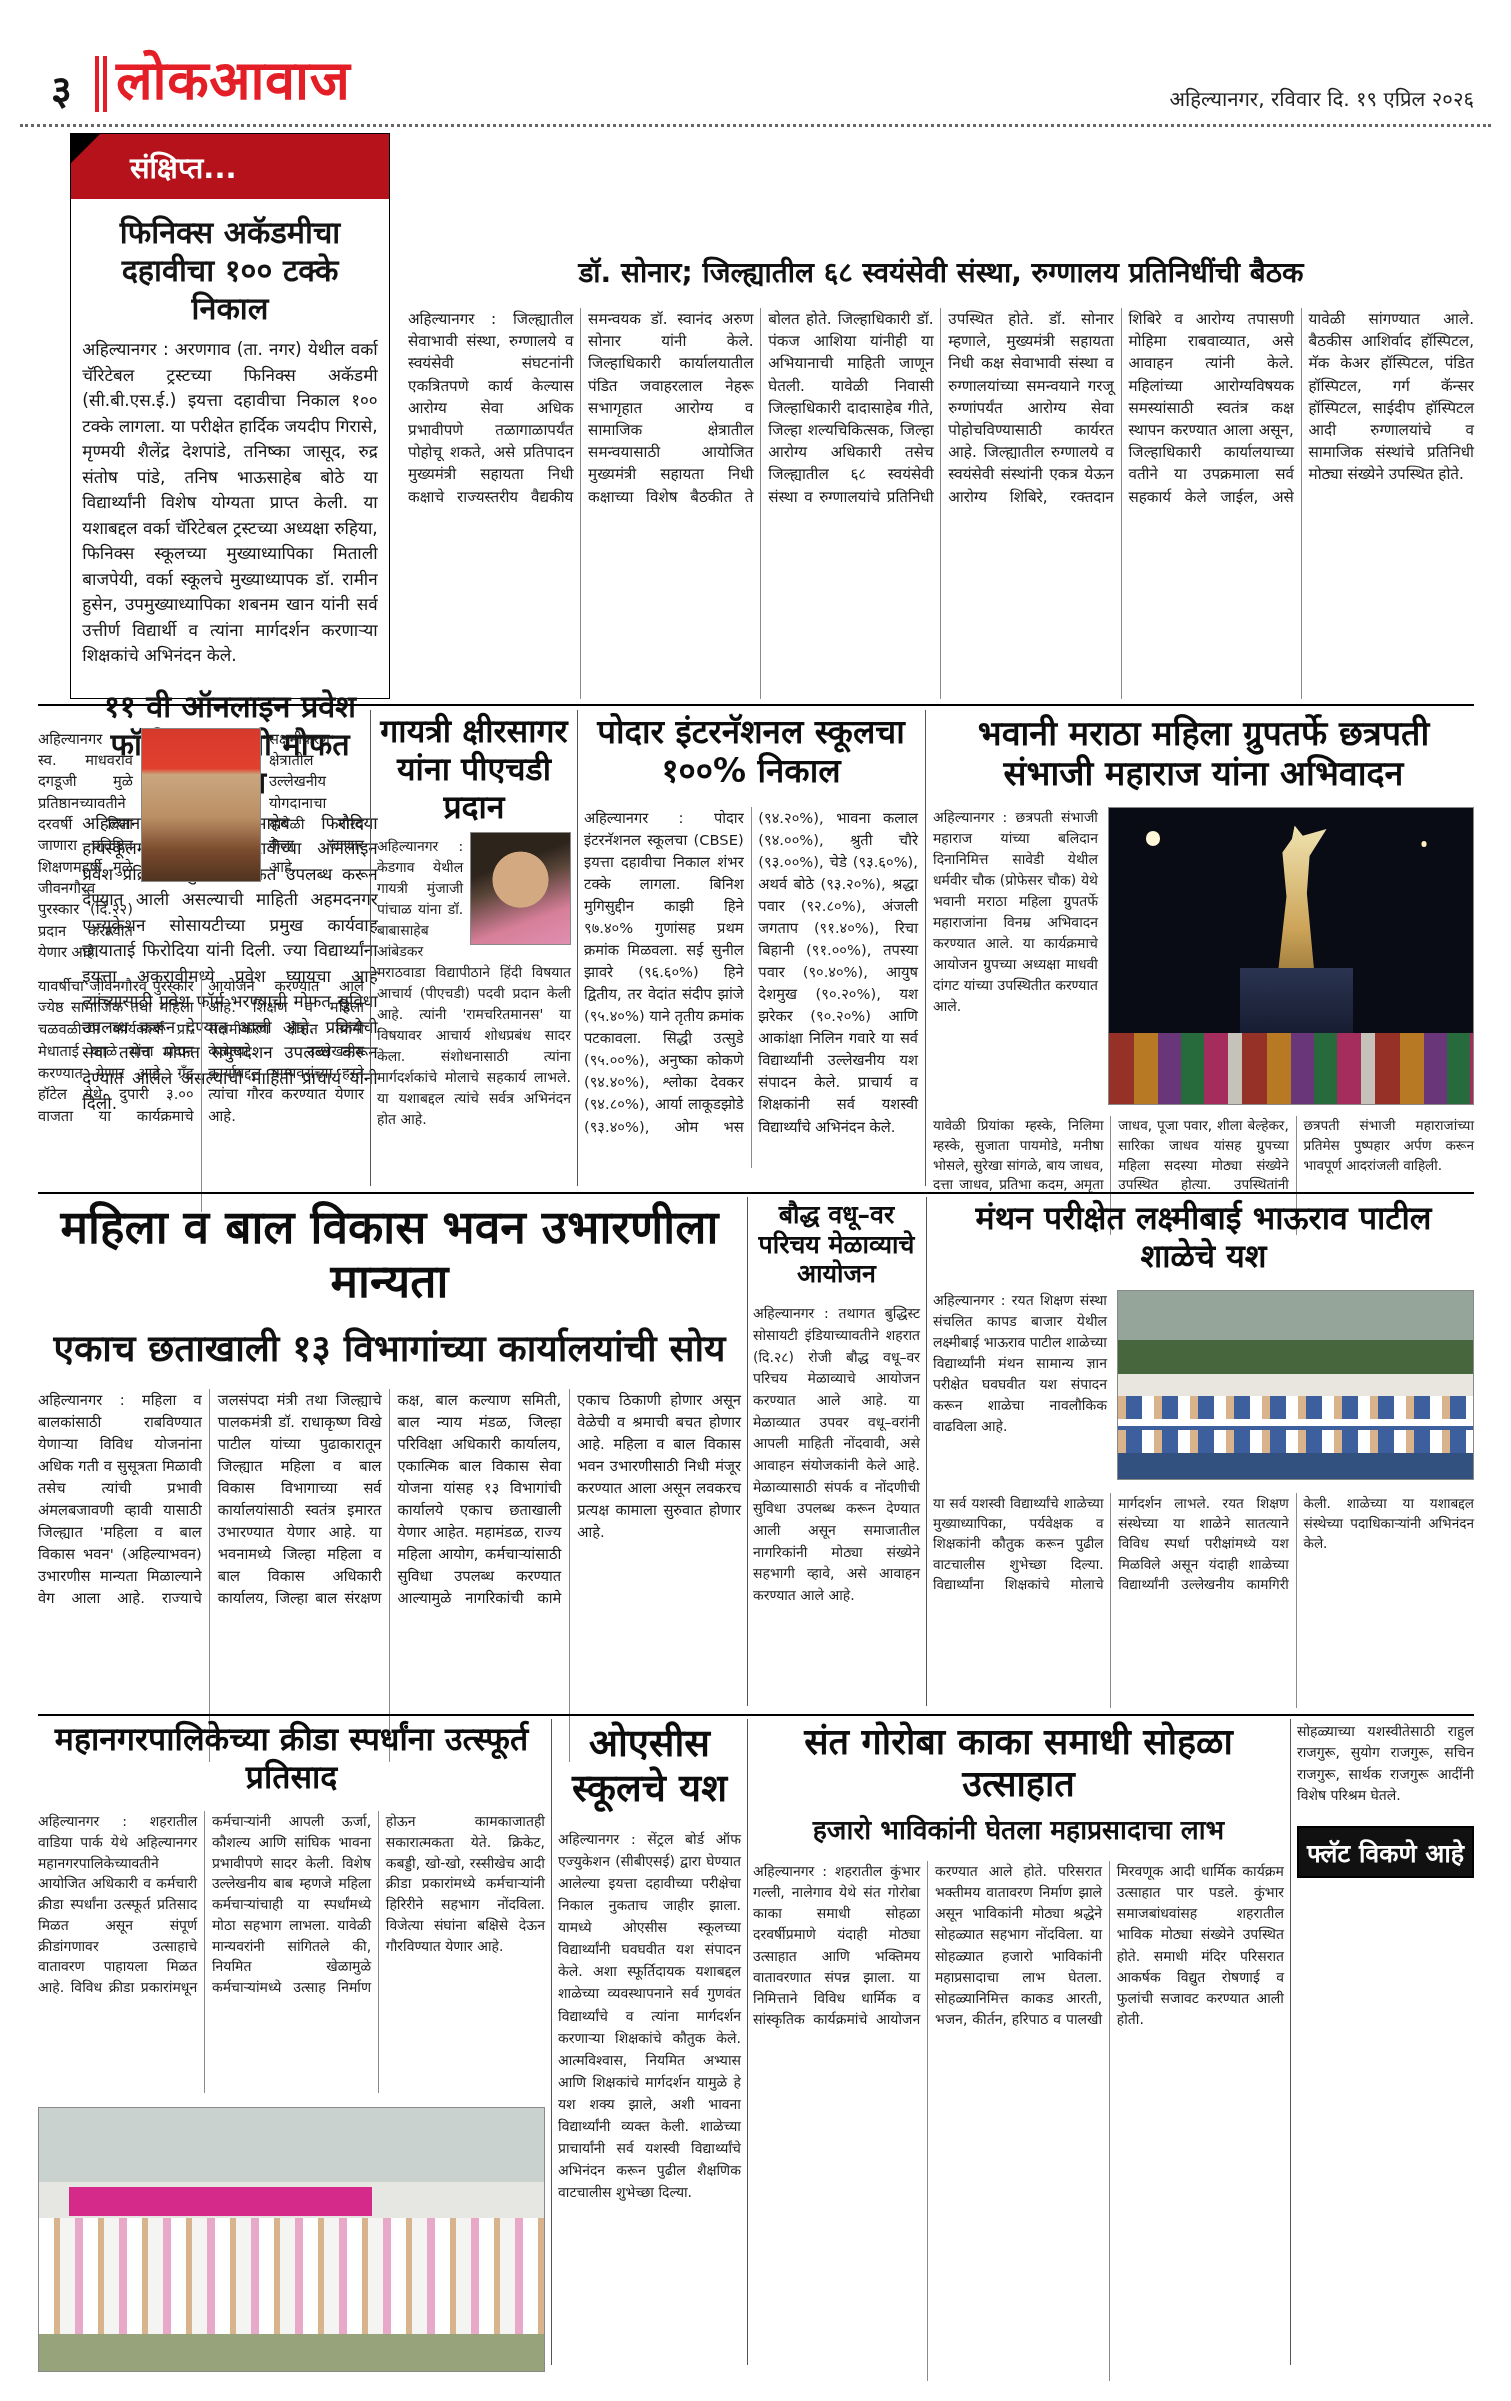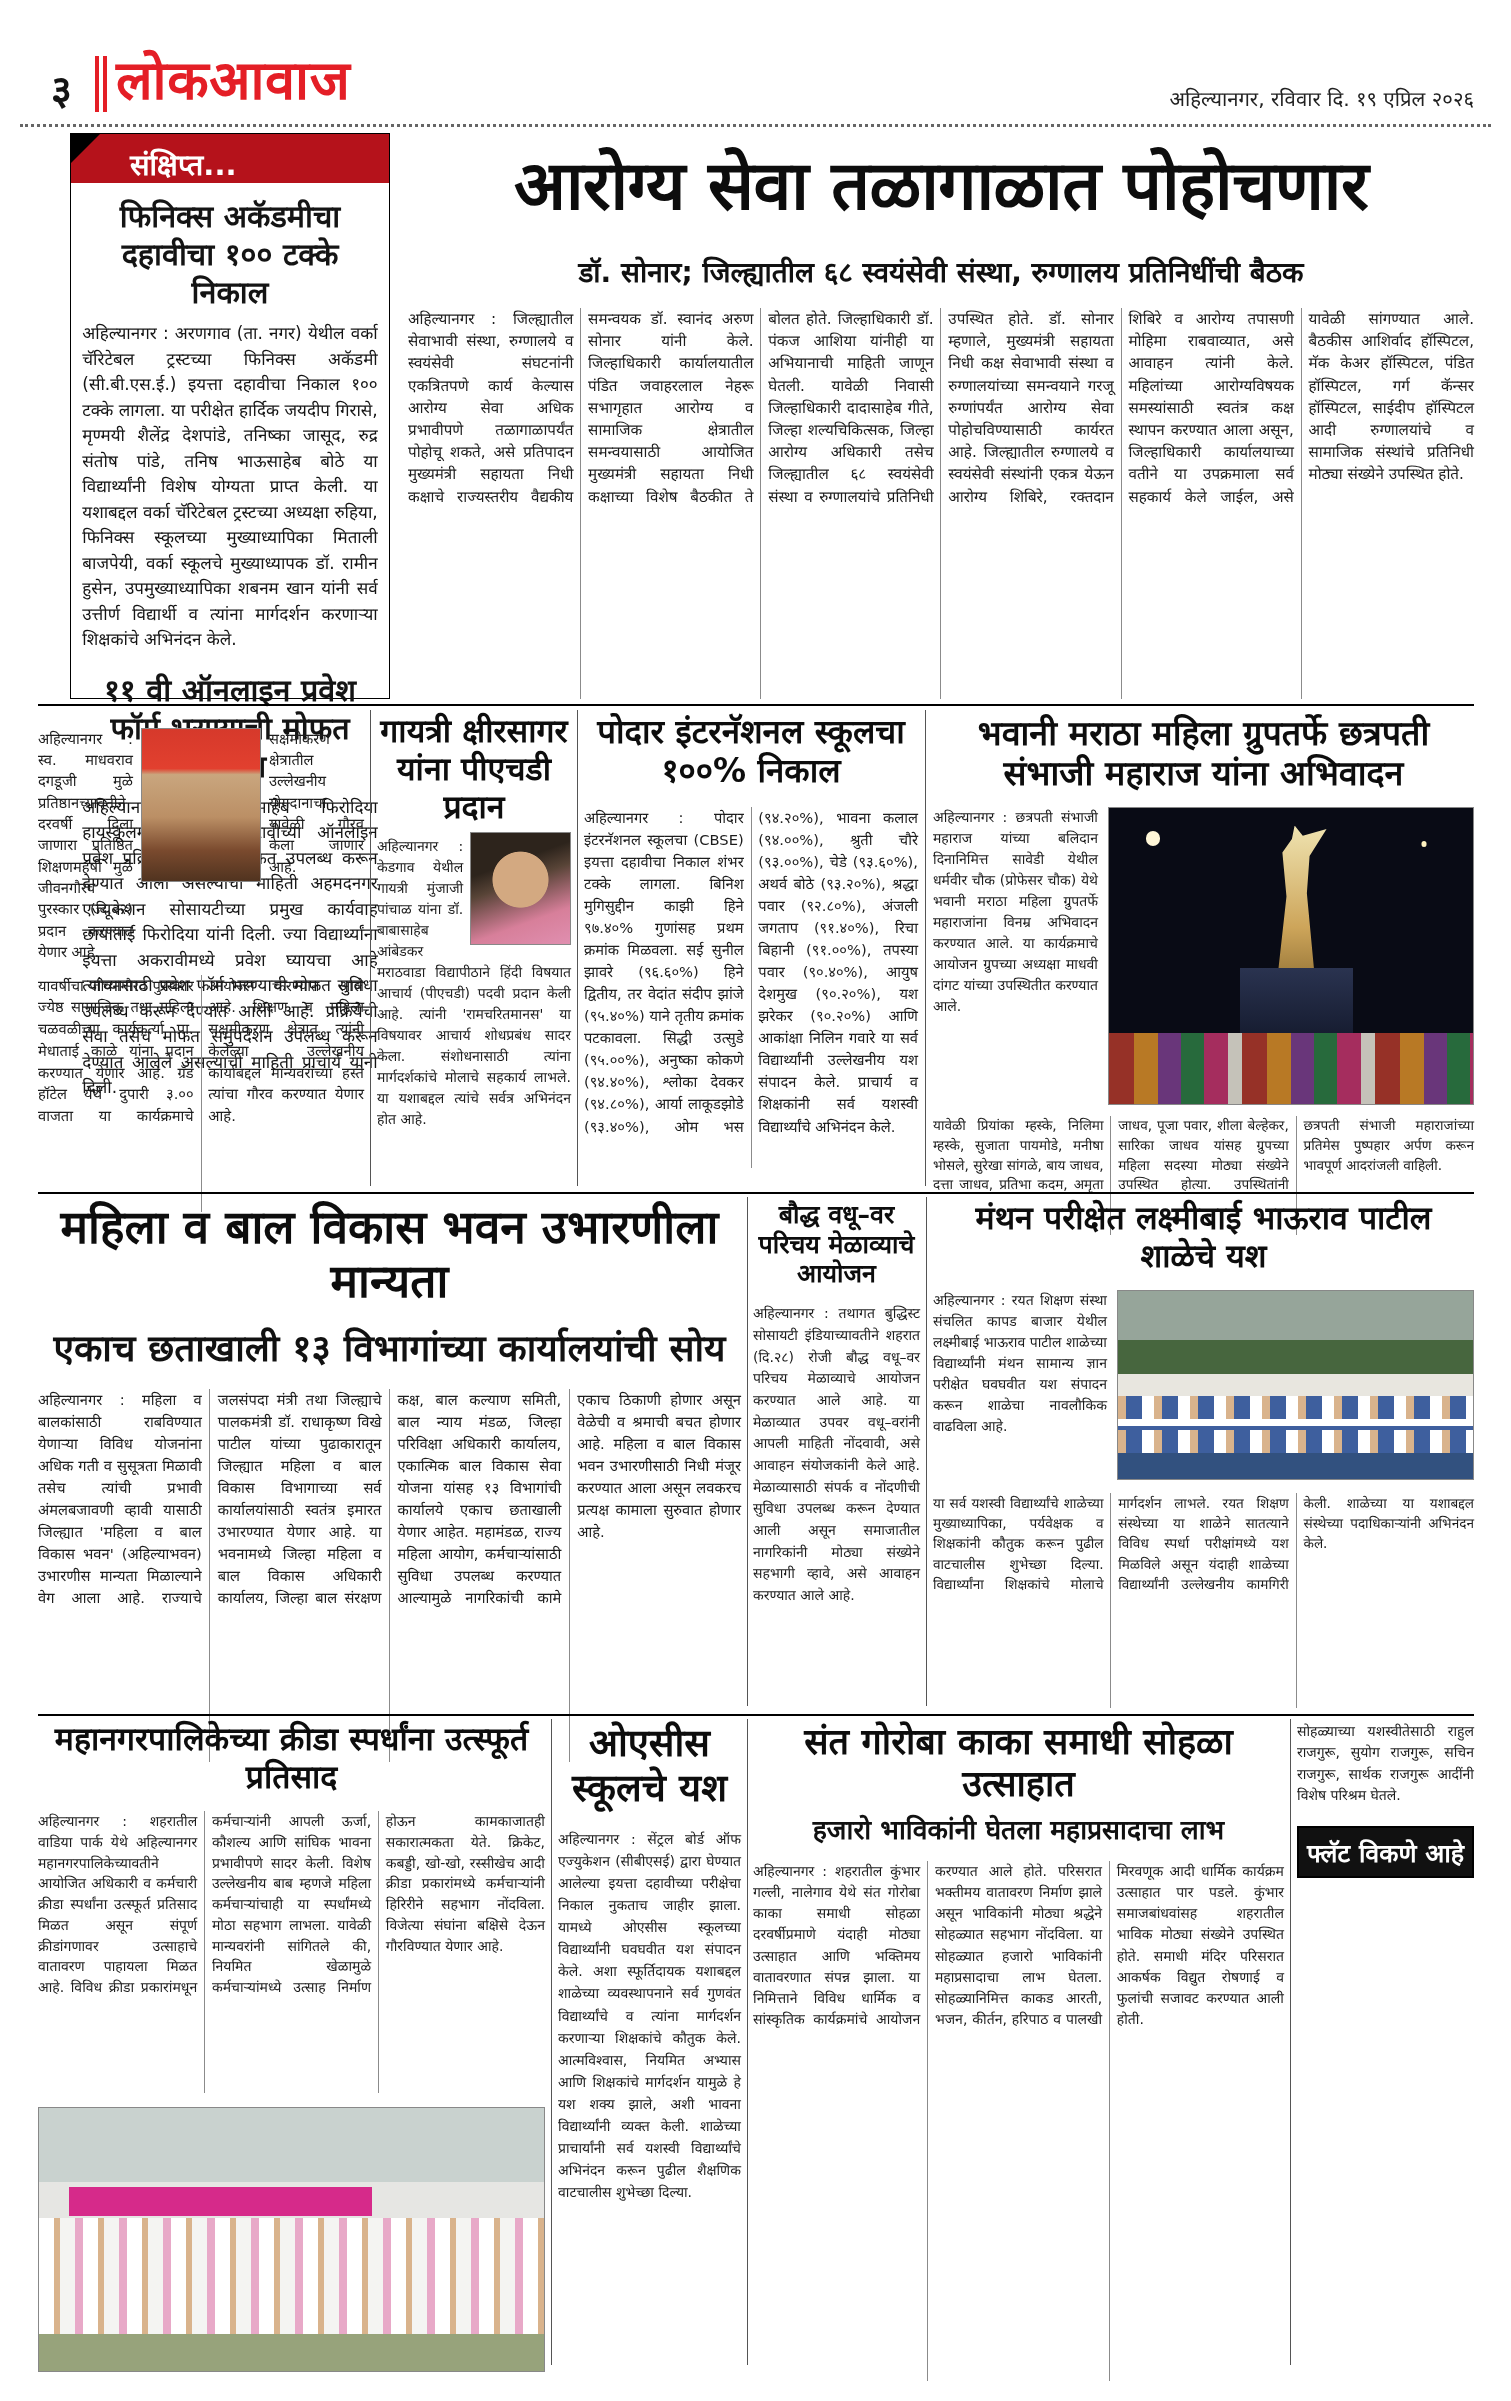--- a/index.html
+++ b/index.html
@@ -27,21 +27,21 @@
   .body-text{text-align:justify;color:#1c1c1c;}
   .cols2{column-count:2;column-gap:14.7px;column-rule:0.6px solid var(--rule);column-fill:balance;}
   .cols3{column-count:3;column-gap:14.7px;column-rule:0.6px solid var(--rule);column-fill:balance;}
   .cols4{column-count:4;column-gap:16px;column-rule:0.6px solid var(--rule);column-fill:balance;}
   .cols6{column-count:6;column-gap:14.7px;column-rule:0.6px solid var(--rule);column-fill:balance;}
   .hrule{background:#000;height:1.7px;}
   .vrule{background:#555;width:1.1px;}
 
   
   .briefs{border:1.7px solid #000;background:#fff;}
-  .briefs-bar{position:relative;height:49px;background:var(--bar-red);display:flex;align-items:flex-end;}
+  .briefs-bar{position:relative;height:65px;background:var(--bar-red);display:flex;align-items:center;}
   .briefs-corner{position:absolute;left:0;top:0;width:0;height:0;border-top:29px solid #000;border-right:29px solid transparent;}
   .briefs-label{color:#fff;font-size:29px;font-weight:800;padding-left:59px;}
   .briefs-h{font-size:30.5px;font-weight:800;text-align:center;line-height:1.25;margin:14.7px 8px 9px;}
   .briefs-b{font-size:17px;line-height:1.5;padding:0 11.3px;text-align:justify;}
 
   
   .photo{position:relative;overflow:hidden;border:0.6px solid #888;background:#777;}
   .ph-turban2{background:linear-gradient(180deg,#d6392b 0%,#e2402f 26%,#c9a67e 30%,#bb8f65 58%,#7a4a2e 80%,#50331f 100%);}
   .ph-woman{background:
       radial-gradient(circle at 50% 42%,#d3a981 0 34%,transparent 35%),
@@ -82,21 +82,20 @@
     <div class="briefs-bar">
       <div class="briefs-corner"></div>
       <div class="briefs-label">संक्षिप्त...</div>
     </div>
     <div class="briefs-h">फिनिक्स अकॅडमीचा दहावीचा १०० टक्के निकाल</div>
     <div class="briefs-b">अहिल्यानगर : अरणगाव (ता. नगर) येथील वर्का चॅरिटेबल ट्रस्टच्या फिनिक्स अकॅडमी (सी.बी.एस.ई.) इयत्ता दहावीचा निकाल १०० टक्के लागला. या परीक्षेत हार्दिक जयदीप गिरासे, मृण्मयी शैलेंद्र देशपांडे, तनिष्का जासूद, रुद्र संतोष पांडे, तनिष भाऊसाहेब बोठे या विद्यार्थ्यांनी विशेष योग्यता प्राप्त केली. या यशाबद्दल वर्का चॅरिटेबल ट्रस्टच्या अध्यक्षा रुहिया, फिनिक्स स्कूलच्या मुख्याध्यापिका मिताली बाजपेयी, वर्का स्कूलचे मुख्याध्यापक डॉ. रामीन हुसेन, उपमुख्याध्यापिका शबनम खान यांनी सर्व उत्तीर्ण विद्यार्थी व त्यांना मार्गदर्शन करणाऱ्या शिक्षकांचे अभिनंदन केले.</div>
     <div class="briefs-h" style="margin-top:19px;">११ वी ऑनलाइन प्रवेश फॉर्म भरण्याची मोफत सुविधा</div>
     <div class="briefs-b">अहिल्यानगर : भाऊसाहेब फिरोदिया हायस्कूलमध्ये इयत्ता अकरावीच्या ऑनलाइन प्रवेश प्रक्रियेची सुरुवात मोफत उपलब्ध करून देण्यात आली असल्याची माहिती अहमदनगर एज्यूकेशन सोसायटीच्या प्रमुख कार्यवाह छायाताई फिरोदिया यांनी दिली. ज्या विद्यार्थ्यांना इयत्ता अकरावीमध्ये प्रवेश घ्यायचा आहे त्यांच्यासाठी प्रवेश फॉर्म भरण्याची मोफत सुविधा उपलब्ध करून देण्यात आली आहे. प्रक्रियेची सेवा तसेच मोफत समुपदेशन उपलब्ध करून देण्यात आलेले असल्याची माहिती प्राचार्य यांनी दिली.</div>
   </div>
 
-  <div class="abs headline" style="left:408px;top:146px;width:1066px;font-size:68px;letter-spacing:-0.6px;">आरोग्य सेवा तळागाळात पोहोचणार</div>
   <div class="abs subhead" style="left:408px;top:255px;width:1066px;font-size:28px;">डॉ. सोनार; जिल्ह्यातील ६८ स्वयंसेवी संस्था, रुग्णालय प्रतिनिधींची बैठक</div>
   <div class="abs body-text cols6" style="left:408px;top:308px;width:1066px;height:391px;font-size:15.2px;line-height:1.46;">अहिल्यानगर : जिल्ह्यातील सेवाभावी संस्था, रुग्णालये व स्वयंसेवी संघटनांनी एकत्रितपणे कार्य केल्यास आरोग्य सेवा अधिक प्रभावीपणे तळागाळापर्यंत पोहोचू शकते, असे प्रतिपादन मुख्यमंत्री सहायता निधी कक्षाचे राज्यस्तरीय वैद्यकीय समन्वयक डॉ. स्वानंद अरुण सोनार यांनी केले. जिल्हाधिकारी कार्यालयातील पंडित जवाहरलाल नेहरू सभागृहात आरोग्य व सामाजिक क्षेत्रातील समन्वयासाठी आयोजित मुख्यमंत्री सहायता निधी कक्षाच्या विशेष बैठकीत ते बोलत होते. जिल्हाधिकारी डॉ. पंकज आशिया यांनीही या अभियानाची माहिती जाणून घेतली. यावेळी निवासी जिल्हाधिकारी दादासाहेब गीते, जिल्हा शल्यचिकित्सक, जिल्हा आरोग्य अधिकारी तसेच जिल्ह्यातील ६८ स्वयंसेवी संस्था व रुग्णालयांचे प्रतिनिधी उपस्थित होते. डॉ. सोनार म्हणाले, मुख्यमंत्री सहायता निधी कक्ष सेवाभावी संस्था व रुग्णालयांच्या समन्वयाने गरजू रुग्णांपर्यंत आरोग्य सेवा पोहोचविण्यासाठी कार्यरत आहे. जिल्ह्यातील रुग्णालये व स्वयंसेवी संस्थांनी एकत्र येऊन आरोग्य शिबिरे, रक्तदान शिबिरे व आरोग्य तपासणी मोहिमा राबवाव्यात, असे आवाहन त्यांनी केले. महिलांच्या आरोग्यविषयक समस्यांसाठी स्वतंत्र कक्ष स्थापन करण्यात आला असून, जिल्हाधिकारी कार्यालयाच्या वतीने या उपक्रमाला सर्व सहकार्य केले जाईल, असे यावेळी सांगण्यात आले. बैठकीस आशिर्वाद हॉस्पिटल, मॅक केअर हॉस्पिटल, पंडित हॉस्पिटल, गर्ग कॅन्सर हॉस्पिटल, साईदीप हॉस्पिटल आदी रुग्णालयांचे व सामाजिक संस्थांचे प्रतिनिधी मोठ्या संख्येने उपस्थित होते.</div>
 
   <div class="abs hrule" style="left:38px;top:704px;width:1436px;"></div>
 
   <div class="abs" style="left:38px;top:713px;width:326px;height:473px;">
     <div style="display:flex;gap:8px;margin-top:14.7px;">
       <div class="body-text" style="flex:1;font-size:14.7px;line-height:1.45;">अहिल्यानगर : स्व. माधवराव दगडूजी मुळे प्रतिष्ठानच्यावतीने दरवर्षी दिला जाणारा प्रतिष्ठित शिक्षणमहर्षी मुळे जीवनगौरव पुरस्कार (दि.२२) प्रदान करण्यात येणार आहे.</div>
       <div class="photo ph-turban2" style="width:120px;height:154px;flex:0 0 auto;"></div>
       <div class="body-text" style="flex:1;font-size:14.7px;line-height:1.45;">सक्षमीकरण क्षेत्रातील उल्लेखनीय योगदानाचा यावेळी गौरव केला जाणार आहे.</div>

